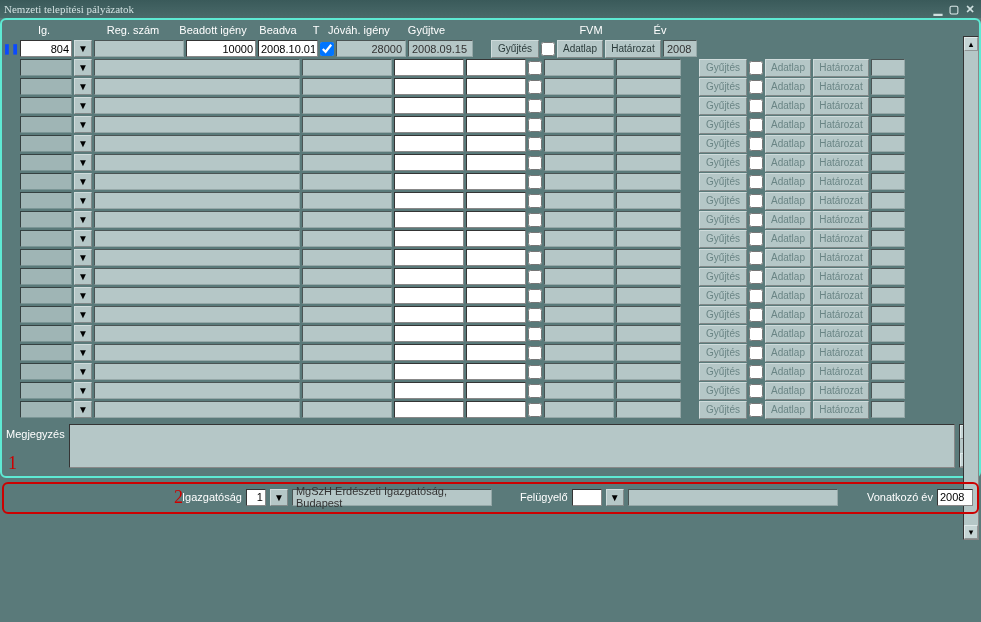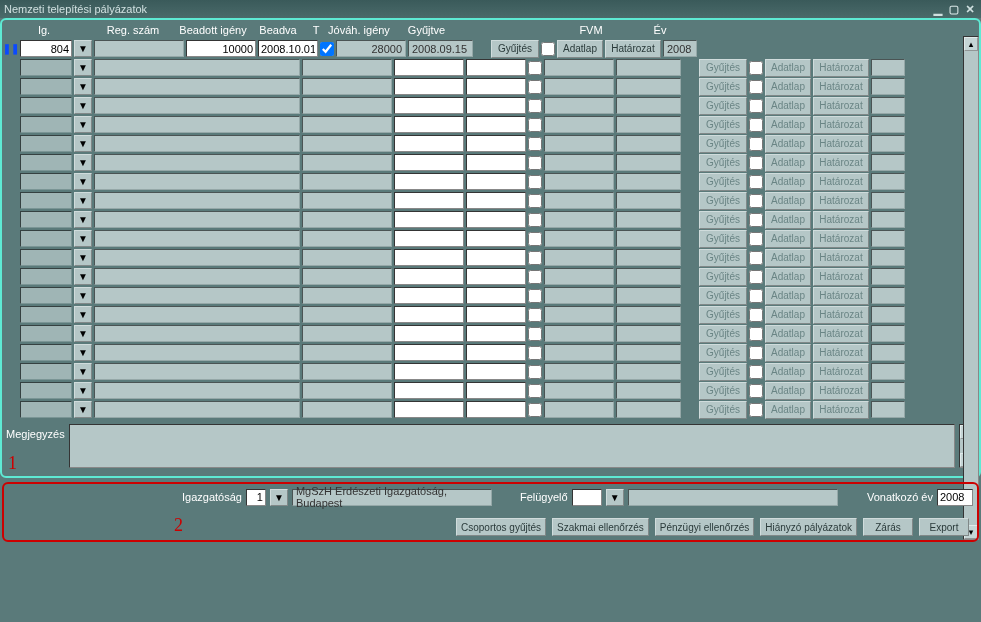--- a/index.html
+++ b/index.html
@@ -1,18 +1,18 @@
 <!DOCTYPE html>
 <html><head>
 <meta charset="utf-8">
 <style>
 * { box-sizing: border-box; margin: 0; padding: 0; font-family: Tahoma, Arial, sans-serif; font-size: 11px; }
 body { background: #5a7a7a; width: 981px; height: 622px; overflow: hidden; position: relative; }
 .titlebar { background: linear-gradient(#3a5a5a, #4a6a6a); color: #d0e0e0; height: 18px; display: flex; align-items: center; justify-content: space-between; padding: 0 4px; }
-.titlebar .title { font-size: 11px; }
+.titlebar .title { font-size: 11px; font-family: Liberation Serif, serif; }
 .titlebar .controls { display: flex; gap: 2px; }
 .titlebar .controls span { width: 14px; height: 14px; display: inline-flex; align-items: center; justify-content: center; cursor: pointer; color: #d0e0e0; font-weight: bold; }
 .header-row { display: flex; height: 16px; color: #fff; font-size: 10px; align-items: center; padding: 0 2px; margin-top: 2px; }
 .header-row > div { text-align: center; overflow: hidden; white-space: nowrap; }
 .grid { position: relative; padding: 1px 2px; }
 .grid-wrapper { border: 2px solid #5eead4; border-radius: 6px; padding-bottom: 6px; position: relative; }
 .row { display: flex; height: 19px; align-items: center; gap: 2px; padding: 1px 0; }
 .cell-input { background: #fff; border: 1px inset #888; height: 17px; padding: 0 2px; font-size: 11px; }
 .cell-input:disabled, .cell-disabled { background: #9fb5b5; border: 1px inset #7a9595; }
 .cell-readonly { background: #b5c7c7; border: 1px inset #95a8a8; color: #333; height: 17px; padding: 0 3px; display: flex; align-items: center; }
@@ -445,22 +445,14 @@
     <div class="cell-readonly" style="width:200px">MgSzH Erdészeti Igazgatóság, Budapest</div>
     <div style="width:20px"></div>
     <label>Felügyelő</label>
     <input class="cell-input" style="width: 30px;" value="">
     <span class="btn-pick">▼</span>
     <div class="cell-readonly" style="width:210px"></div>
     <div class="spacer"></div>
     <label>Vonatkozó év</label>
     <input class="cell-input" style="width: 36px;" value="2008">
   </div>
-  <div class="bottom-row2">
-    <button class="btn">Csoportos gyűjtés</button>
-    <button class="btn">Szakmai ellenőrzés</button>
-    <button class="btn">Pénzügyi ellenőrzés</button>
-    <button class="btn">Hiányzó pályázatok</button>
-    <button class="btn" style="width:50px">Zárás</button>
-    <button class="btn" style="width:50px">Export</button>
-  </div>
   <span class="section-num" style="left:170px;bottom:4px">2</span>
 </div>
 
 </body></html>

